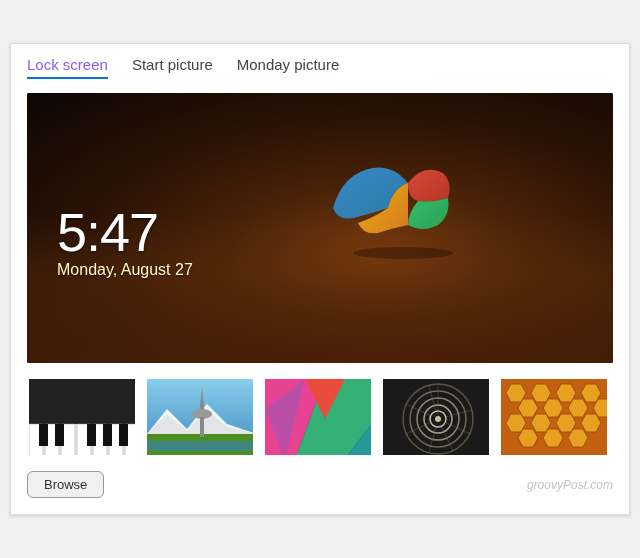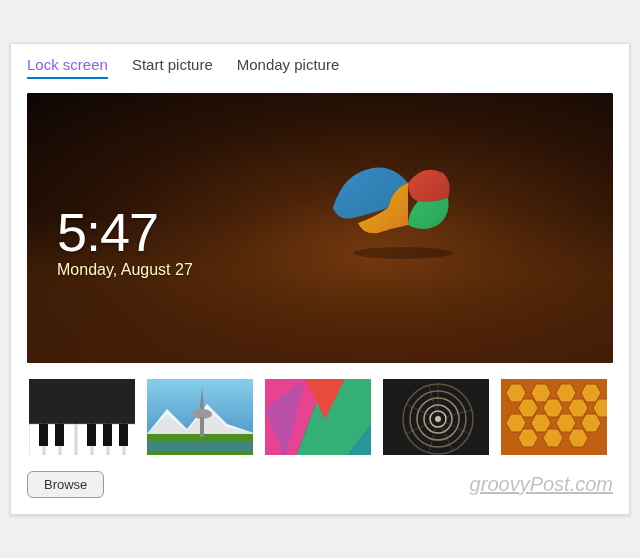--- a/index.html
+++ b/index.html
@@ -117,25 +117,24 @@
     .browse-btn {
       padding: 5px 16px;
       background: #f0f0f0;
       border: 1px solid #999;
       border-radius: 6px;
       font-size: 13px;
       cursor: pointer;
       color: #333;
     }
     .watermark {
-      font-size: 20px;
+      font-size: 12px;
       color: rgba(0,0,0,0.25);
       font-style: italic;
       font-weight: 300;
-      text-decoration: underline;
     }
   </style>
 </head>
 <body>
 
 <div class="container">
 
   <div class="tabs">
     <span class="tab active">Lock screen</span>
     <span class="tab">Start picture</span>

